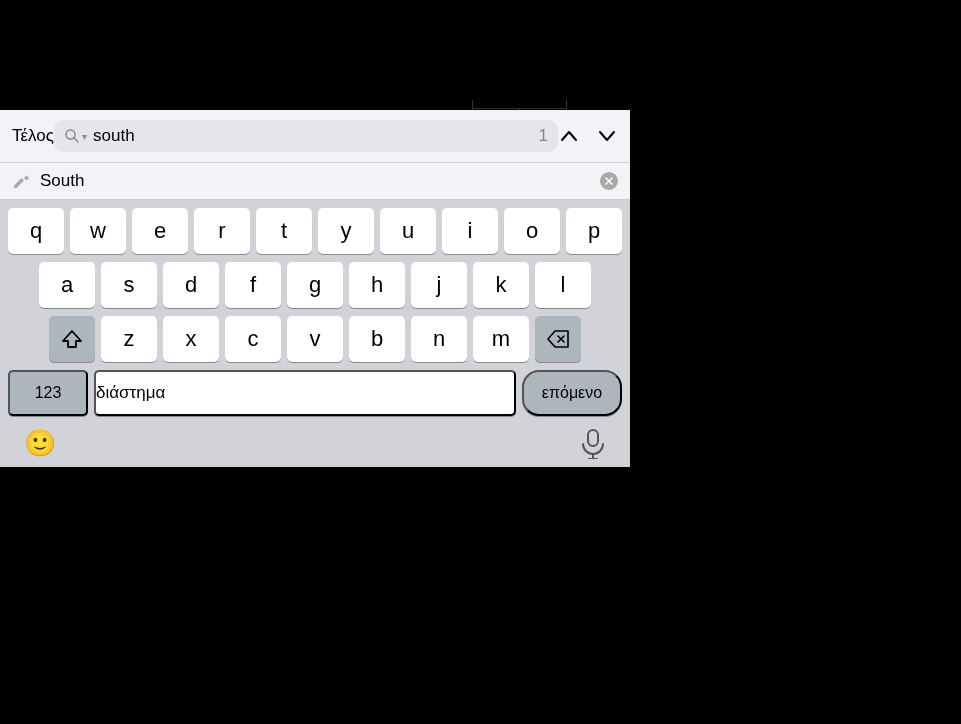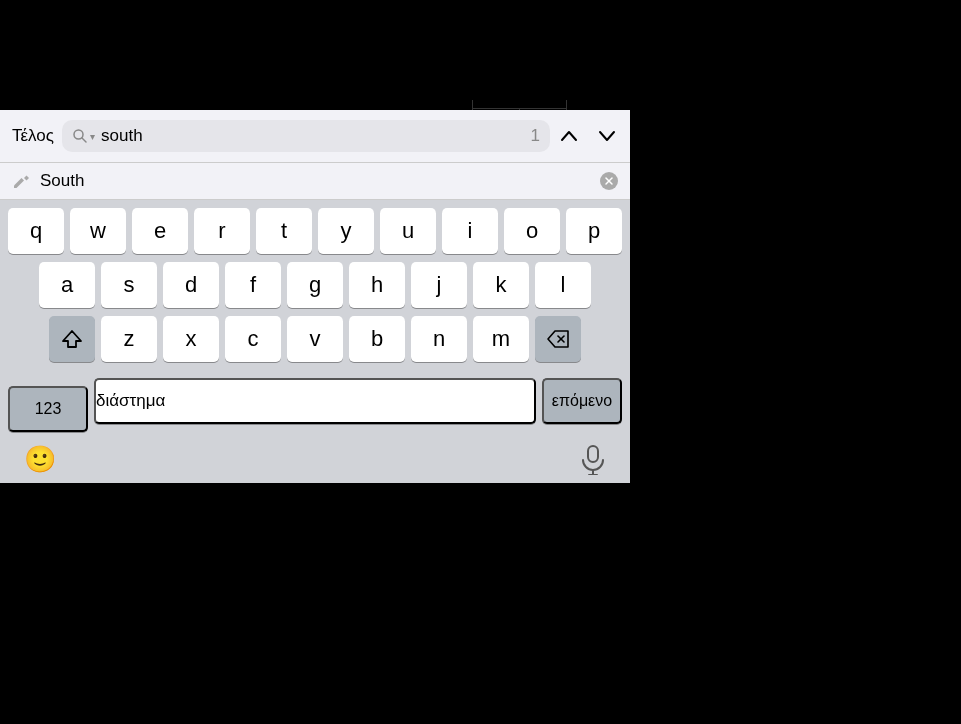--- a/index.html
+++ b/index.html
@@ -22,21 +22,20 @@
       background: #d1d3d8;
       border-radius: 0;
     }
 
     
     .search-bar-row {
       display: flex;
       align-items: center;
       background: #f2f2f7;
       padding: 10px 12px;
-      gap: 8px;
       border-bottom: 1px solid #ccc;
     }
 
     .done-button {
       font-size: 17px;
       color: #000;
       font-weight: 400;
       background: none;
       border: none;
       cursor: pointer;
@@ -273,43 +272,42 @@
       width: 80px;
       display: flex;
       align-items: center;
       justify-content: center;
       font-size: 16px;
       color: #000;
       cursor: pointer;
       box-shadow: 0 1px 0 rgba(0,0,0,0.35);
       user-select: none;
       flex-shrink: 0;
-      margin-top: 16px;
     }
 
     .key-space {
       background: #fff;
       border-radius: 5px;
       height: 46px;
       flex: 1;
       display: flex;
       align-items: center;
       justify-content: flex-start;
       font-size: 17px;
       color: #000;
       cursor: pointer;
       box-shadow: 0 1px 0 rgba(0,0,0,0.35);
       user-select: none;
     }
 
     .key-next {
       background: #adb5bd;
-      border-radius: 5px;
+      border-radius: 17px;
       height: 46px;
-      width: 80px;
+      width: 100px;
       display: flex;
       align-items: center;
       justify-content: center;
       font-size: 16px;
       color: #000;
       cursor: pointer;
       box-shadow: 0 1px 0 rgba(0,0,0,0.35);
       user-select: none;
       flex-shrink: 0;
     }

